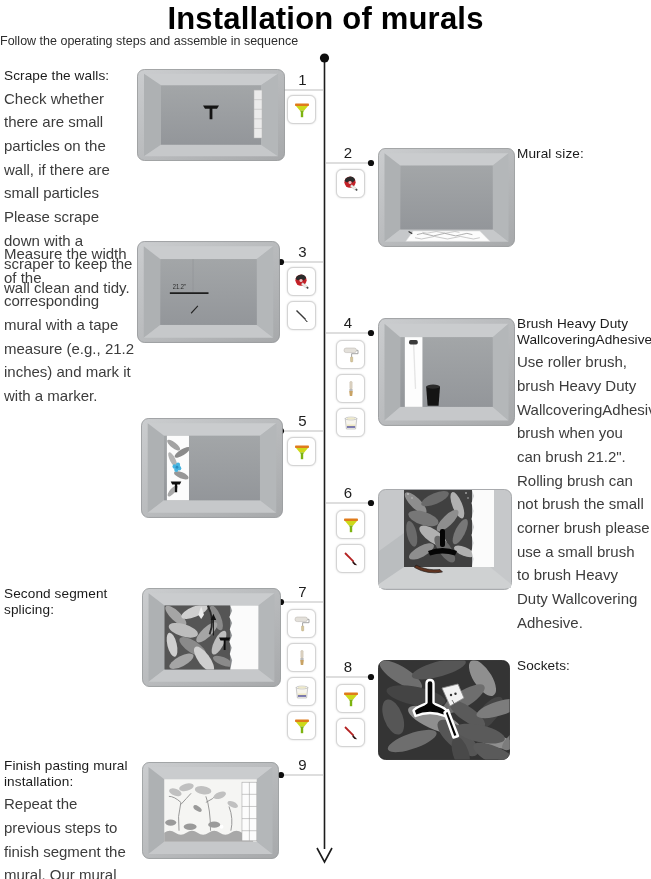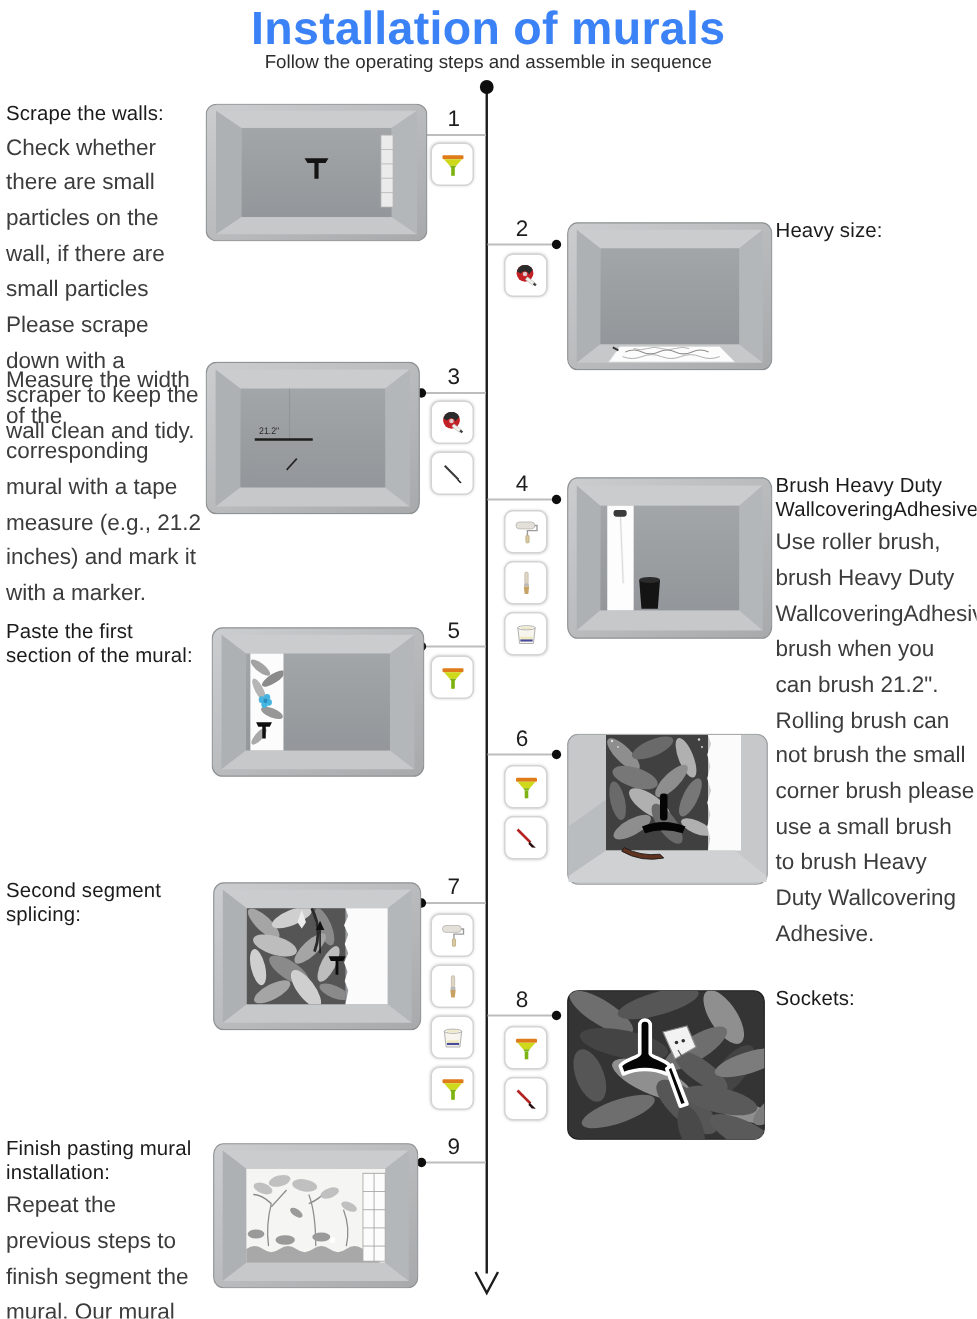--- a/index.html
+++ b/index.html
@@ -1,20 +1,20 @@
 <!DOCTYPE html>
 <html><head>
 <meta charset="utf-8">
 <style>
   html,body{margin:0;padding:0;background:#ffffff;}
   body{width:651px;height:879px;position:relative;overflow:hidden;
        font-family:"Liberation Sans",sans-serif;}
   .title{position:absolute;top:1px;left:0;width:651px;text-align:center;
-         font-size:31px;font-weight:700;color:#3b82f6;letter-spacing:.2px;}
-  .subtitle{position:absolute;top:34px;left:0;width:651px;text-align:center;
+         font-size:31px;font-weight:700;color:#000000;letter-spacing:.2px;}
+  .subtitle{position:absolute;top:34px;left:0;width:651px;text-align:left;
             font-size:12.5px;color:#2d2d2d;}
   .tb{position:absolute;}
   .tb h3{margin:0 0 3px;font-size:13.6px;font-weight:400;color:#1b1b1b;
          line-height:1.15;letter-spacing:.1px;}
   .tb p{margin:0;font-size:15px;line-height:1.58;color:#3c3c3c;}
   .illus{position:absolute;}
   .illus svg{display:block;width:100%;height:100%;}
   .step-num{position:absolute;font-size:15px;color:#1d1d1d;text-align:center;}
   .tools{position:absolute;display:flex;flex-direction:column;gap:5px;}
   .tool-box{width:27px;height:27px;background:#fff;border:1px solid #d4d4d4;
@@ -210,31 +210,30 @@
     <polygon points="12,12 16.2,16.2 13.6,16 11.3,13.7" fill="#2a1010"></polygon>
       </svg>
     </div>
   </div>
 
 <div class="tb" style="left:4px;top:68px;width:131px">
   <h3>Scrape the walls:</h3>
   <p>Check whether there are small particles on the wall, if there are small particles Please scrape down with a scraper to keep the wall clean and tidy.</p>
 </div>
 <div class="tb" style="left:517px;top:146px;width:132px">
-  <h3>Heavy size:</h3>
+  <h3>Mural size:</h3>
 </div>
 <div class="tb" style="left:4px;top:242px;width:132px">
   <p>Measure the width of the corresponding mural with a tape measure (e.g., 21.2 inches) and mark it with a marker.</p>
 </div>
 <div class="tb" style="left:517px;top:316px;width:134px">
   <h3>Brush Heavy Duty WallcoveringAdhesive:</h3>
   <p>Use roller brush, brush Heavy Duty WallcoveringAdhesive, brush when you can brush 21.2". Rolling brush can not brush the small corner brush please use a small brush to brush Heavy Duty Wallcovering Adhesive.</p>
 </div>
 <div class="tb" style="left:4px;top:413px;width:132px">
-  <h3>Paste the first section of the mural:</h3>
 </div>
 <div class="tb" style="left:517px;top:488px;width:132px">
 </div>
 <div class="tb" style="left:4px;top:586px;width:134px">
   <h3>Second segment splicing:</h3>
 </div>
 <div class="tb" style="left:517px;top:658px;width:132px">
   <h3>Sockets:</h3>
 </div>
 <div class="tb" style="left:4px;top:758px;width:132px">

